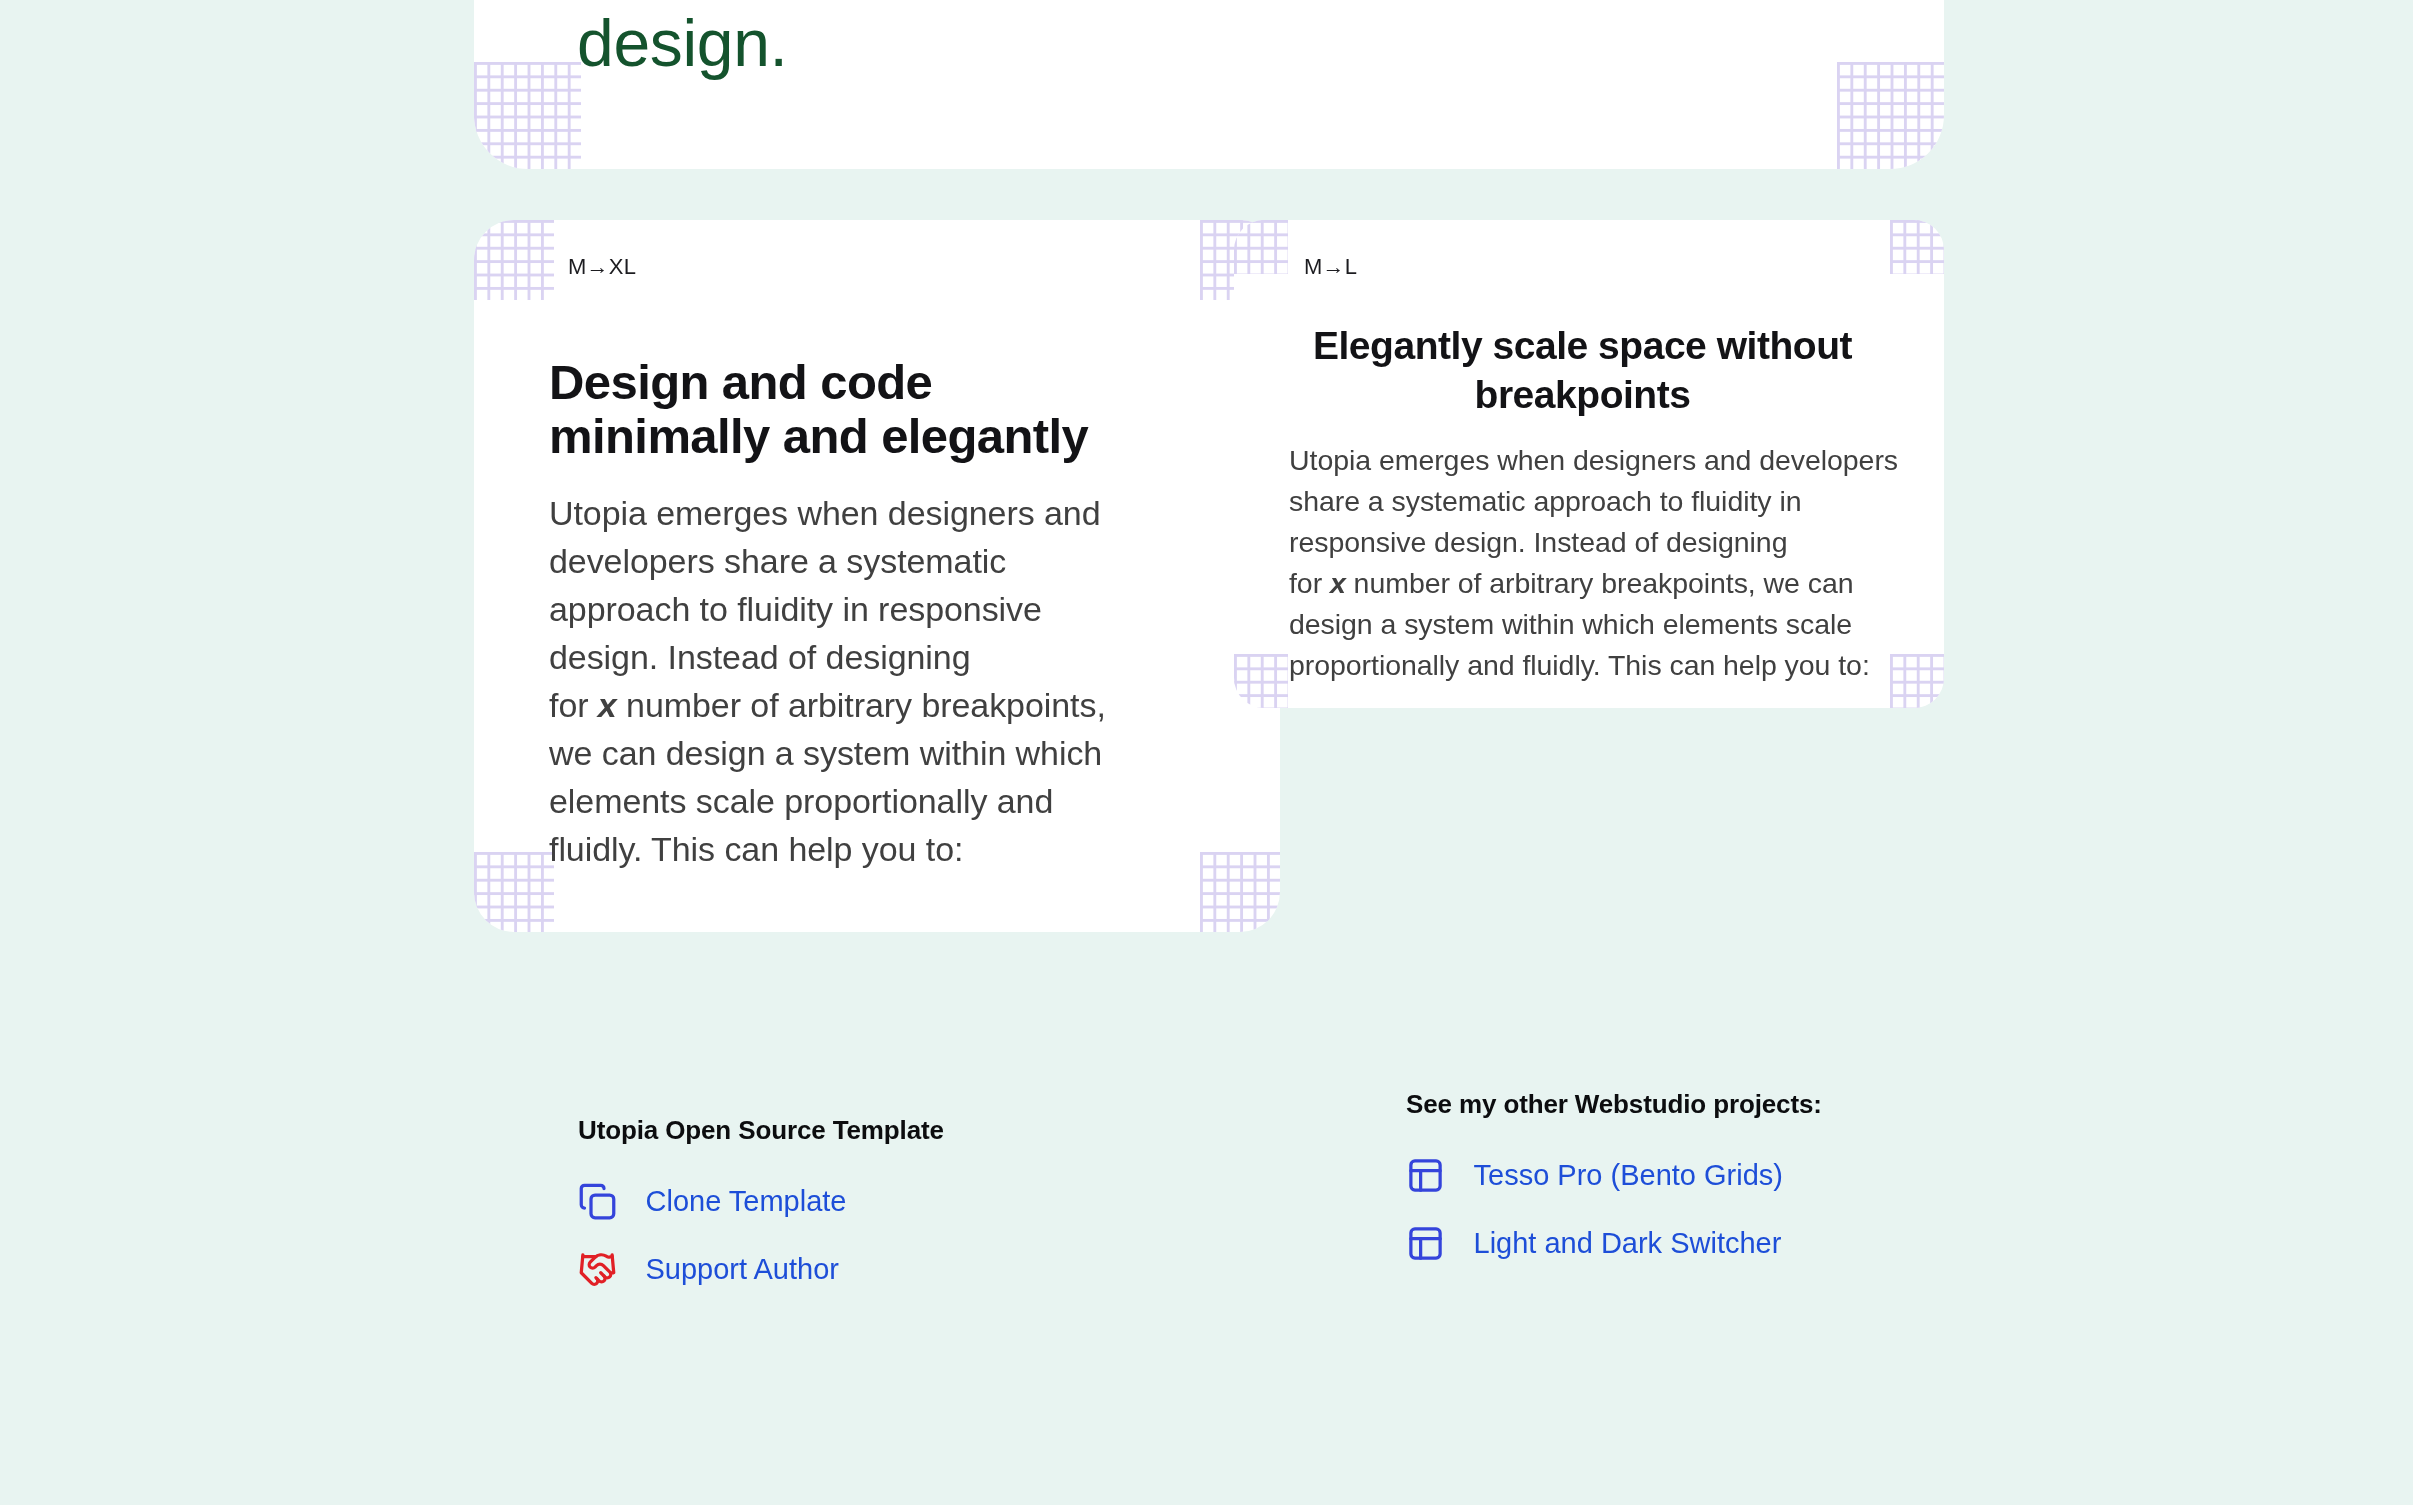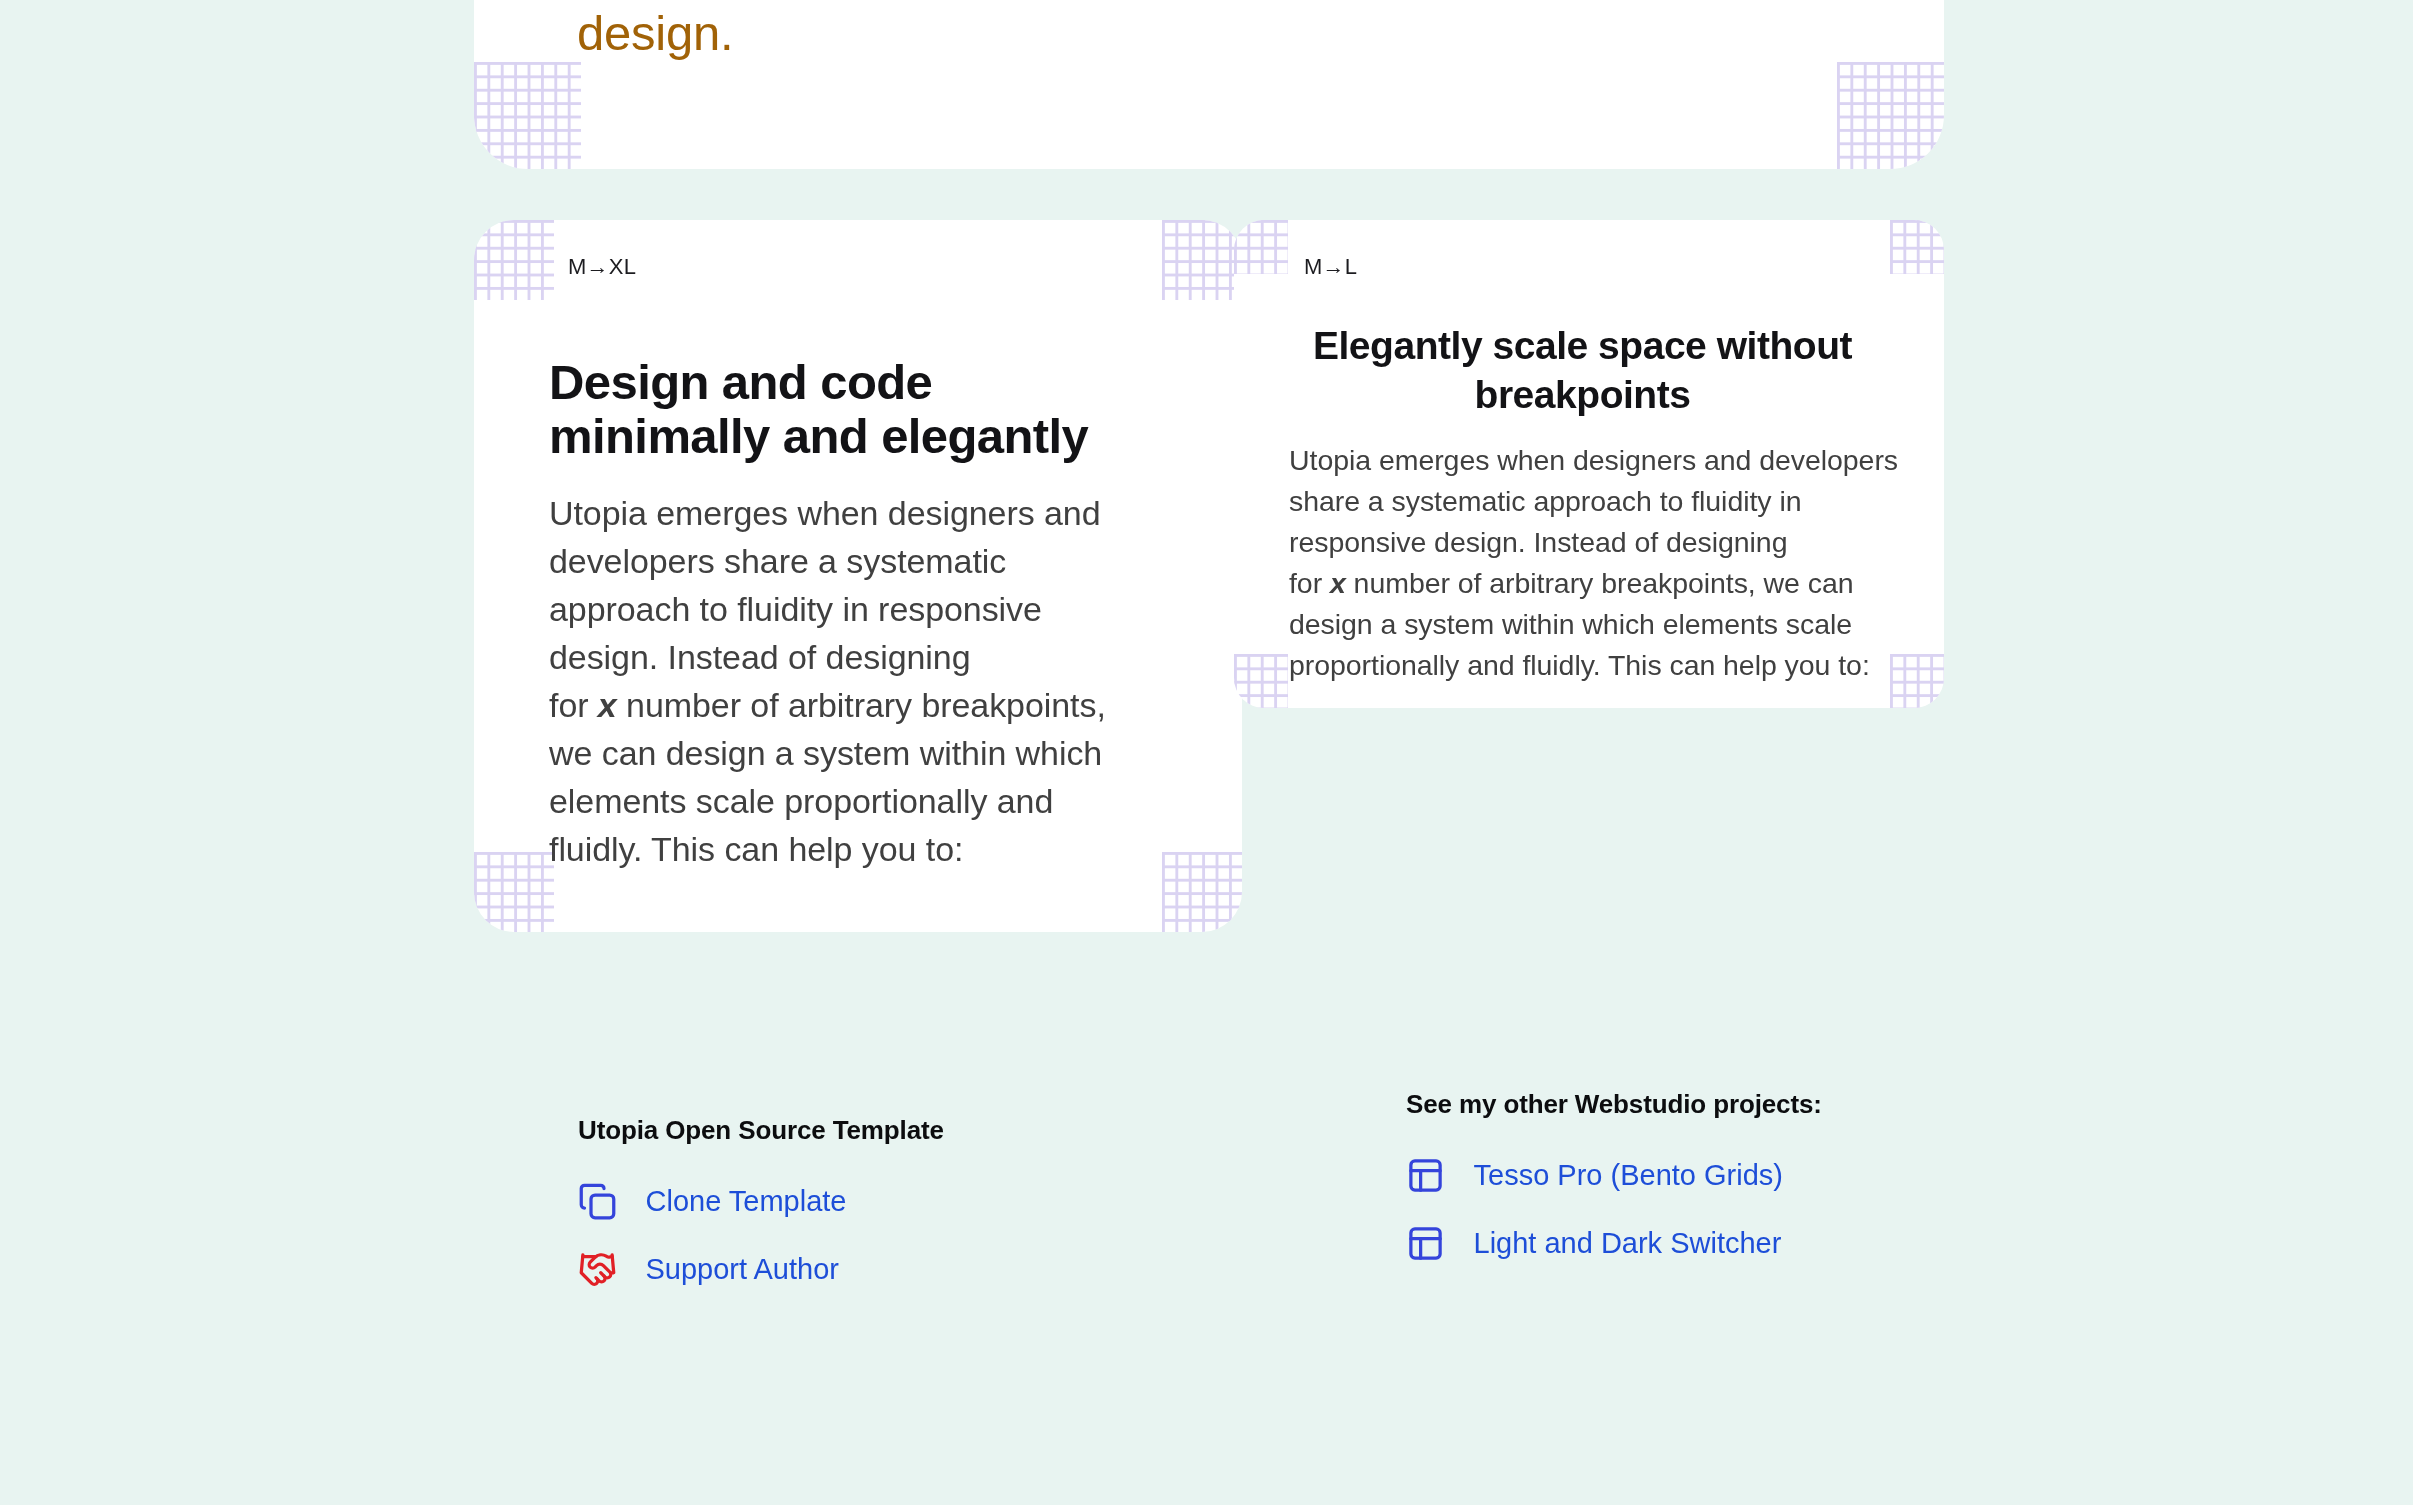--- a/index.html
+++ b/index.html
@@ -10,21 +10,21 @@
     position: relative;
     overflow: hidden;
     color: #131316;
   }
   .card {
     position: absolute;
     background: #FFFFFF;
     overflow: hidden;
   }
   #hero-card   { left: 474px; top: -335px; width: 1470px; height: 504px; border-radius: 54px; }
-  #card-left   { left: 474px; top: 220px;  width: 768px;  height: 712px; border-radius: 40px; }
+  #card-left   { left: 474px; top: 220px;  width: 768px;  height: 712px; border-radius: 40px; padding-left: 38px; }
   #card-right  { left: 1234px; top: 220px; width: 710px;  height: 488px; border-radius: 30px; }
 
   
   .tile {
     position: absolute;
     background-image:
       linear-gradient(#DAD3F2 2.5px, transparent 2.5px),
       linear-gradient(90deg, #DAD3F2 2.5px, transparent 2.5px);
     background-size: 13.4px 13.4px;
     pointer-events: none;
@@ -33,22 +33,22 @@
   .t96  { width: 80px;  height: 80px;  }
   .t64  { width: 54px;  height: 54px;  }
   .tl { top: 0; left: 0; }
   .tr { top: 0; right: 0; }
   .bl { bottom: 0; left: 0; }
   .br { bottom: 0; right: 0; }
 
   .hero-text {
     position: absolute;
     left: 103px; top: 339px;
-    font-size: 49px; line-height: 1.2;
-    color: #a16207;
+    font-size: 66px; line-height: 1.2;
+    color: #14532d;
     letter-spacing: -0.005em;
   }
   .badge {
     position: absolute;
     font-size: 22px; line-height: 1.2;
     color: #1C1C20;
     letter-spacing: 0.01em;
   }
   #card-left .badge  { left: 94px; top: 34px; }
   #card-right .badge { left: 70px;  top: 34px; text-align: right; }

